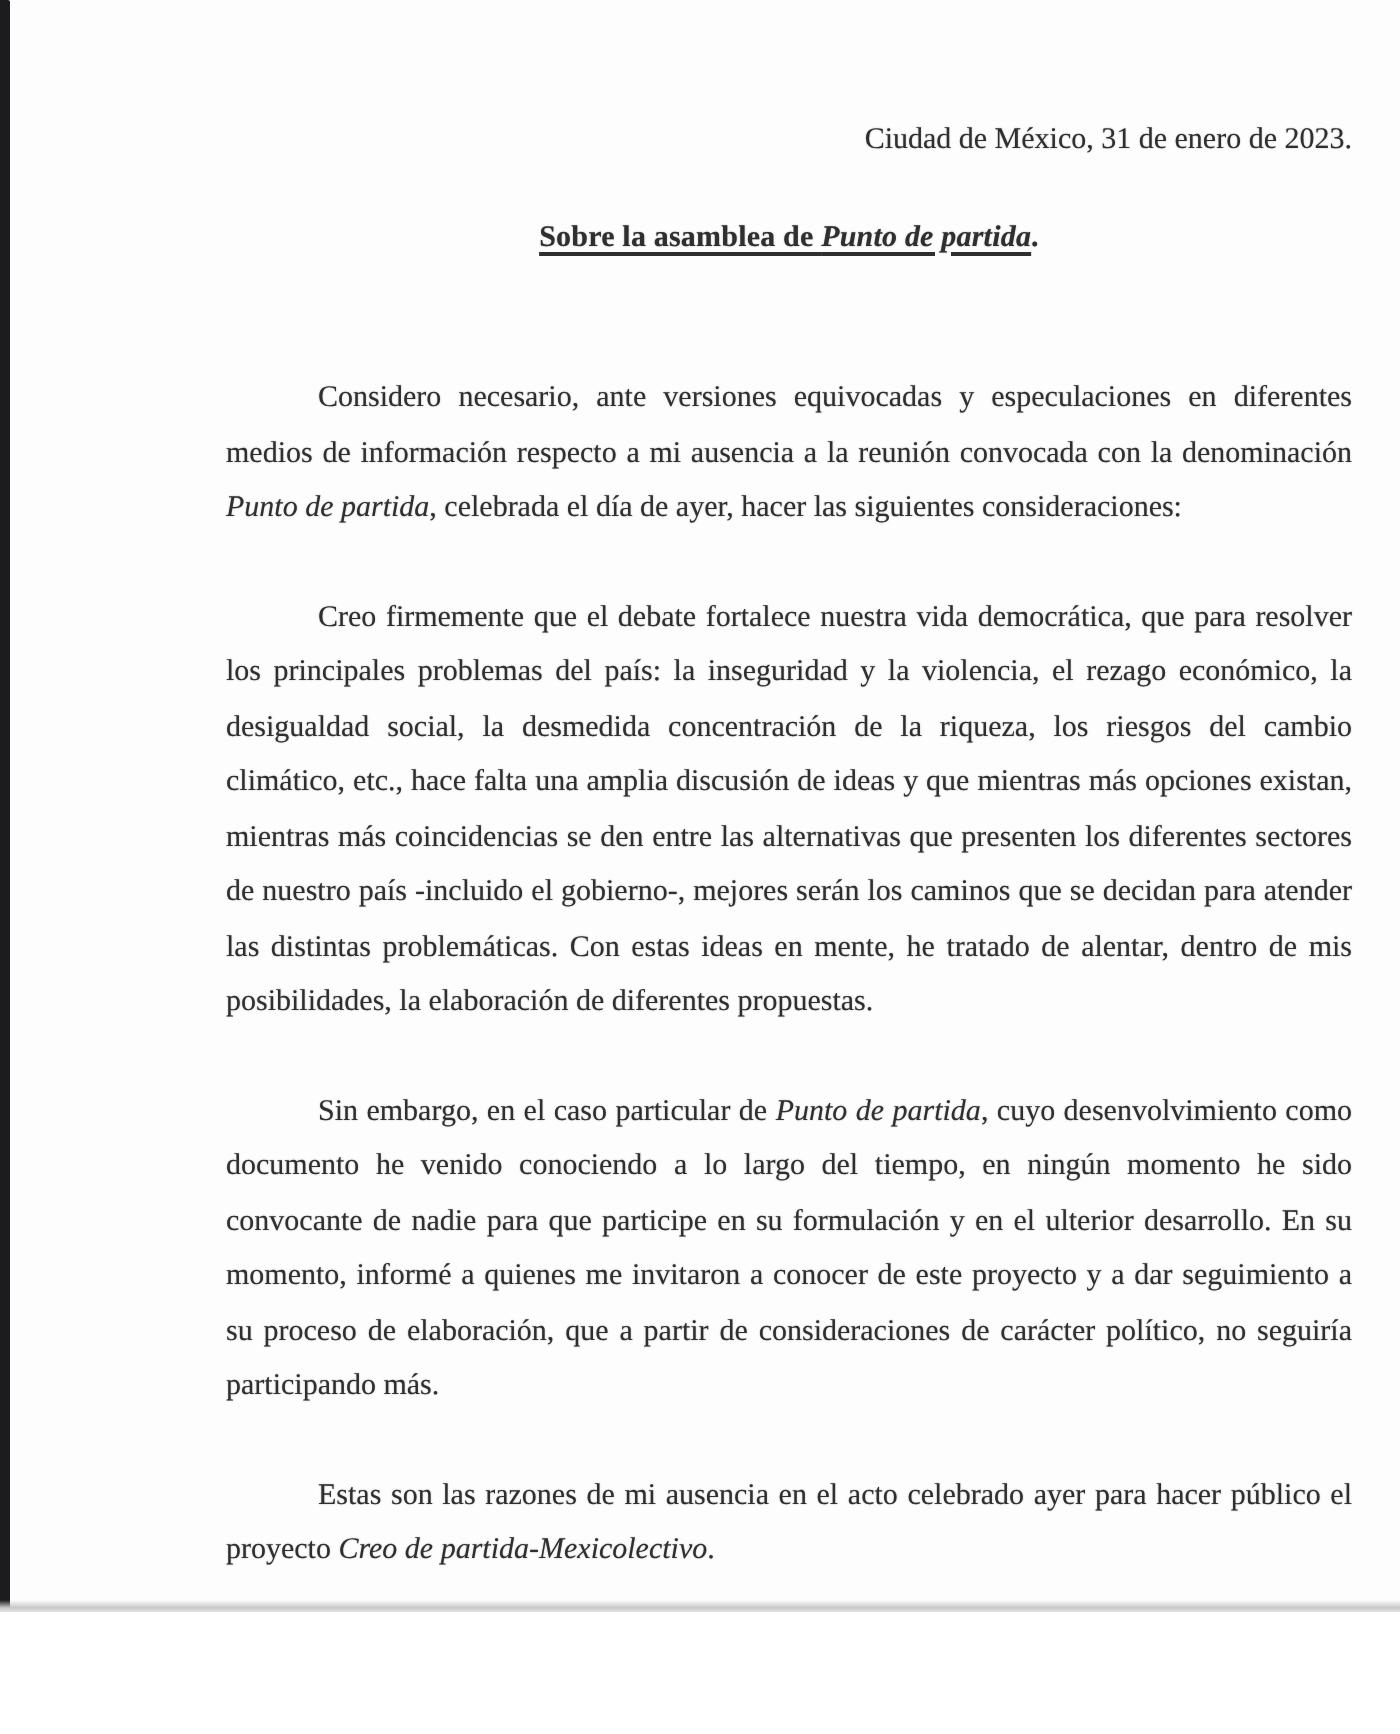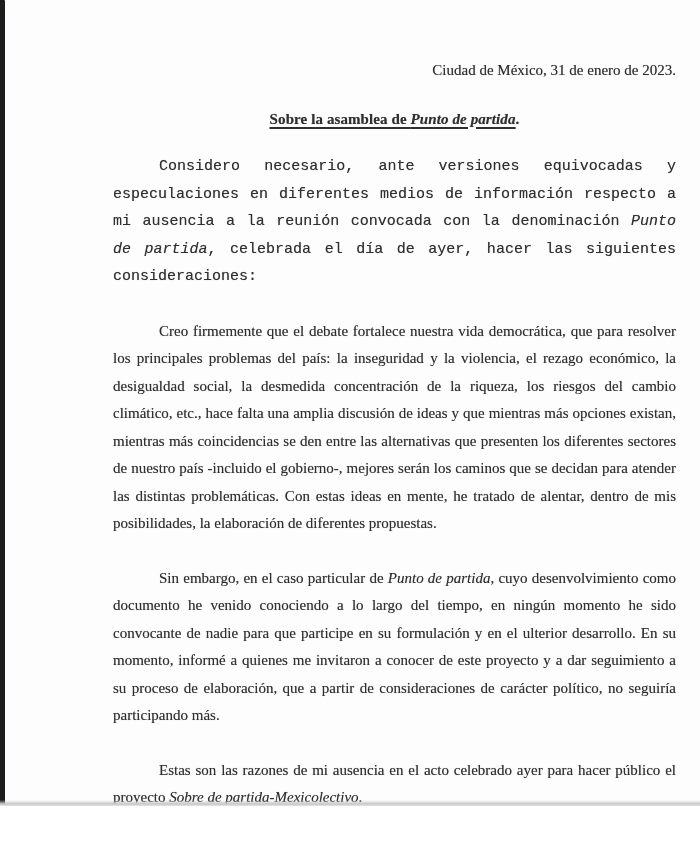--- a/index.html
+++ b/index.html
@@ -63,22 +63,21 @@
     text-underline-offset: 3px;
     text-decoration-thickness: 1.5px;
   }
   .paragraphs { margin: 0; }
   .para {
     margin: 27px 0 0 0;
     text-align: justify;
     text-indent: 46px;
   }
   .para:first-child {
-    margin-top: 20px;
-    font-family: Liberation Mono, monospace;
+    margin-top: 53px;
   }
   .signature {
     text-align: right;
     margin-top: 22px;
   }
   em { font-style: italic; }
 </style>
 </head>
 <body>
 
@@ -89,21 +88,21 @@
   <div class="letter">
 
     <div class="dateline">Ciudad de México, 31 de enero de 2023.</div>
 
     <div class="title"><span class="u"><span>Sobre la asamblea de </span><em>Punto de partida</em></span><span>.</span></div>
 
     <div class="paragraphs">
         <p class="para"><span>Considero necesario, ante versiones equivocadas y especulaciones en diferentes medios de información respecto a mi ausencia a la reunión convocada con la denominación </span><em>Punto de partida</em><span>, celebrada el día de ayer, hacer las siguientes consideraciones:</span></p>
         <p class="para"><span>Creo firmemente que el debate fortalece nuestra vida democrática, que para resolver los principales problemas del país: la inseguridad y la violencia, el rezago económico, la desigualdad social, la desmedida concentración de la riqueza, los riesgos del cambio climático, etc., hace falta una amplia discusión de ideas y que mientras más opciones existan, mientras más coincidencias se den entre las alternativas que presenten los diferentes sectores de nuestro país -incluido el gobierno-, mejores serán los caminos que se decidan para atender las distintas problemáticas. Con estas ideas en mente, he tratado de alentar, dentro de mis posibilidades, la elaboración de diferentes propuestas.</span></p>
         <p class="para"><span>Sin embargo, en el caso particular de </span><em>Punto de partida</em><span>, cuyo desenvolvimiento como documento he venido conociendo a lo largo del tiempo, en ningún momento he sido convocante de nadie para que participe en su formulación y en el ulterior desarrollo. En su momento, informé a quienes me invitaron a conocer de este proyecto y a dar seguimiento a su proceso de elaboración, que a partir de consideraciones de carácter político, no seguiría participando más.</span></p>
-        <p class="para"><span>Estas son las razones de mi ausencia en el acto celebrado ayer para hacer público el proyecto </span><em>Sobre de partida-Mexicolectivo</em><span>.</span></p>
+        <p class="para"><span>Estas son las razones de mi ausencia en el acto celebrado ayer para hacer público el proyecto </span><em>Creo de partida-Mexicolectivo</em><span>.</span></p>
       </div>
 
     <div class="signature">Cuauhtémoc Cárdenas.</div>
 
   </div>
 
   <div class="scan-bottom"></div>
 
 </div>
 

